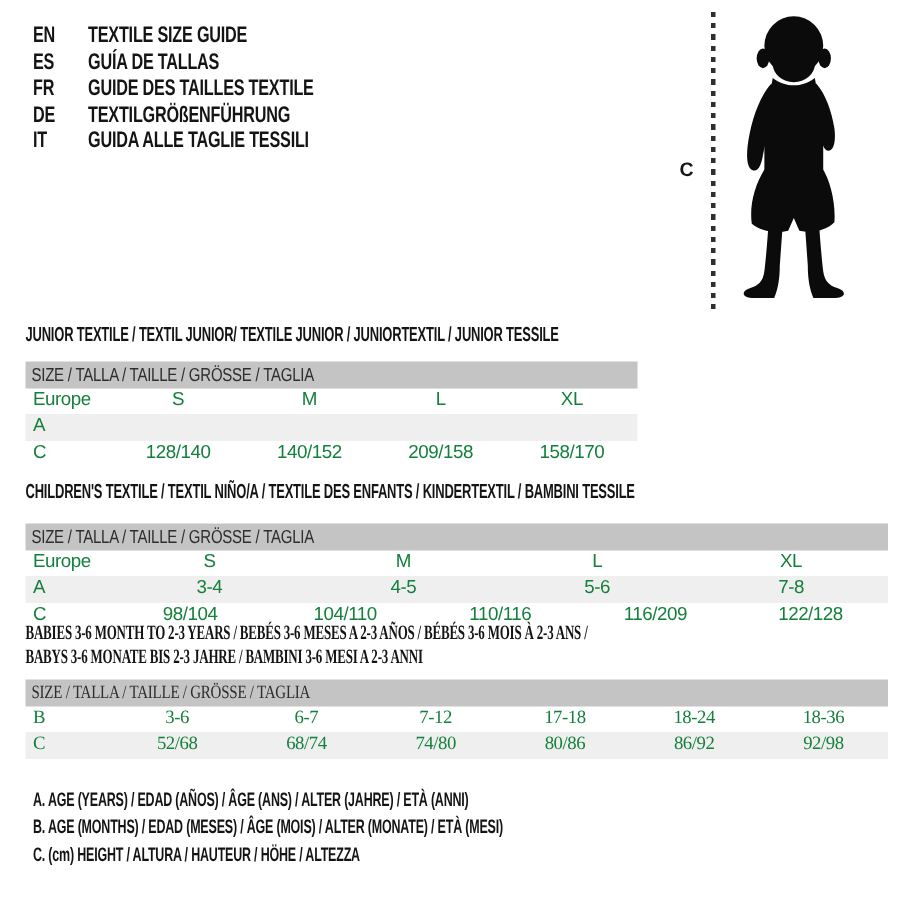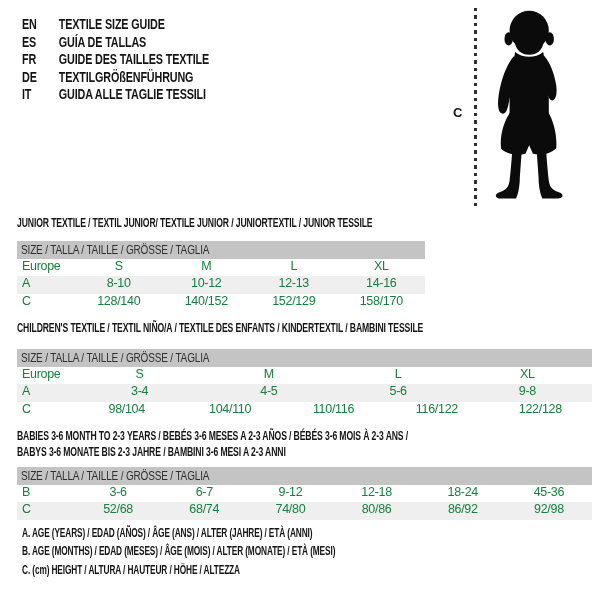--- a/index.html
+++ b/index.html
@@ -31,21 +31,21 @@
   .c-label {
     position:absolute; left:453px; top:105px;
     font-weight:bold; font-size:13px; color:#141414;
   }
   .baby-svg { position:absolute; left:487px; top:9px; }
 
   
   .size-section { position:absolute; left:17px; }
   .sec-junior   { top:215px; width:408px; }
   .sec-children { top:320px; width:575px; }
-  .sec-babies   { top:428px; width:575px; }
+  .sec-babies   { top:414px; width:575px;font-family:Liberation Serif, serif; }
 
   .section-title {
     font-weight:bold; font-size:13.5px; line-height:15px; color:#141414;
     transform:scaleX(0.64); transform-origin:left top; white-space:nowrap;
     letter-spacing:-0.2px;
   }
   .sec-babies .section-title { line-height:15.5px; }
 
   .size-table { margin-top:11px; }
   .sec-children .size-table { margin-top:14px; }
@@ -139,34 +139,28 @@
     <span class="row-cells">
               <span class="cell">S</span>
               <span class="cell">M</span>
               <span class="cell">L</span>
               <span class="cell">XL</span>
             </span>
   </div>
 
   <div class="trow shaded">
     <span class="row-label">A</span>
-    <span class="row-cells">
-              <span class="cell">8-10</span>
-              <span class="cell">10-12</span>
-              <span class="cell">12-13</span>
-              <span class="cell">14-16</span>
-            </span>
   </div>
 
   <div class="trow">
     <span class="row-label">C</span>
     <span class="row-cells">
               <span class="cell">128/140</span>
               <span class="cell">140/152</span>
-              <span class="cell">152/129</span>
+              <span class="cell">209/158</span>
               <span class="cell">158/170</span>
             </span>
   </div>
 </div>
   </div>
 </section>
   <section class="size-section sec-children">
   <div class="section-title">CHILDREN'S TEXTILE / TEXTIL NIÑO/A / TEXTILE DES ENFANTS / KINDERTEXTIL / BAMBINI TESSILE</div>
 
   <div class="size-table">
@@ -183,54 +177,54 @@
               <span class="cell">XL</span>
             </span>
   </div>
 
   <div class="trow shaded">
     <span class="row-label">A</span>
     <span class="row-cells">
               <span class="cell">3-4</span>
               <span class="cell">4-5</span>
               <span class="cell">5-6</span>
-              <span class="cell">9-8</span>
+              <span class="cell">7-8</span>
             </span>
   </div>
 
   <div class="trow">
     <span class="row-label">C</span>
     <span class="row-cells">
               <span class="cell">98/104</span>
               <span class="cell">104/110</span>
               <span class="cell">110/116</span>
-              <span class="cell">116/122</span>
+              <span class="cell">116/209</span>
               <span class="cell">122/128</span>
             </span>
   </div>
 </div>
   </div>
 </section>
   <section class="size-section sec-babies">
   <div class="section-title">BABIES 3-6 MONTH TO 2-3 YEARS / BEBÉS 3-6 MESES A 2-3 AÑOS / BÉBÉS 3-6 MOIS À 2-3 ANS /</div>
   <div class="section-title title-line2">BABYS 3-6 MONATE BIS 2-3 JAHRE / BAMBINI 3-6 MESI A 2-3 ANNI</div>
   <div class="size-table">
     <div class="size-header">
       <span class="size-header-text">SIZE / TALLA / TAILLE / GRÖSSE / TAGLIA</span>
     </div>
     <div>
   <div class="trow">
     <span class="row-label">B</span>
     <span class="row-cells">
               <span class="cell">3-6</span>
               <span class="cell">6-7</span>
-              <span class="cell">9-12</span>
-              <span class="cell">12-18</span>
+              <span class="cell">7-12</span>
+              <span class="cell">17-18</span>
               <span class="cell">18-24</span>
-              <span class="cell">45-36</span>
+              <span class="cell">18-36</span>
             </span>
   </div>
 
   <div class="trow shaded">
     <span class="row-label">C</span>
     <span class="row-cells">
               <span class="cell">52/68</span>
               <span class="cell">68/74</span>
               <span class="cell">74/80</span>
               <span class="cell">80/86</span>

